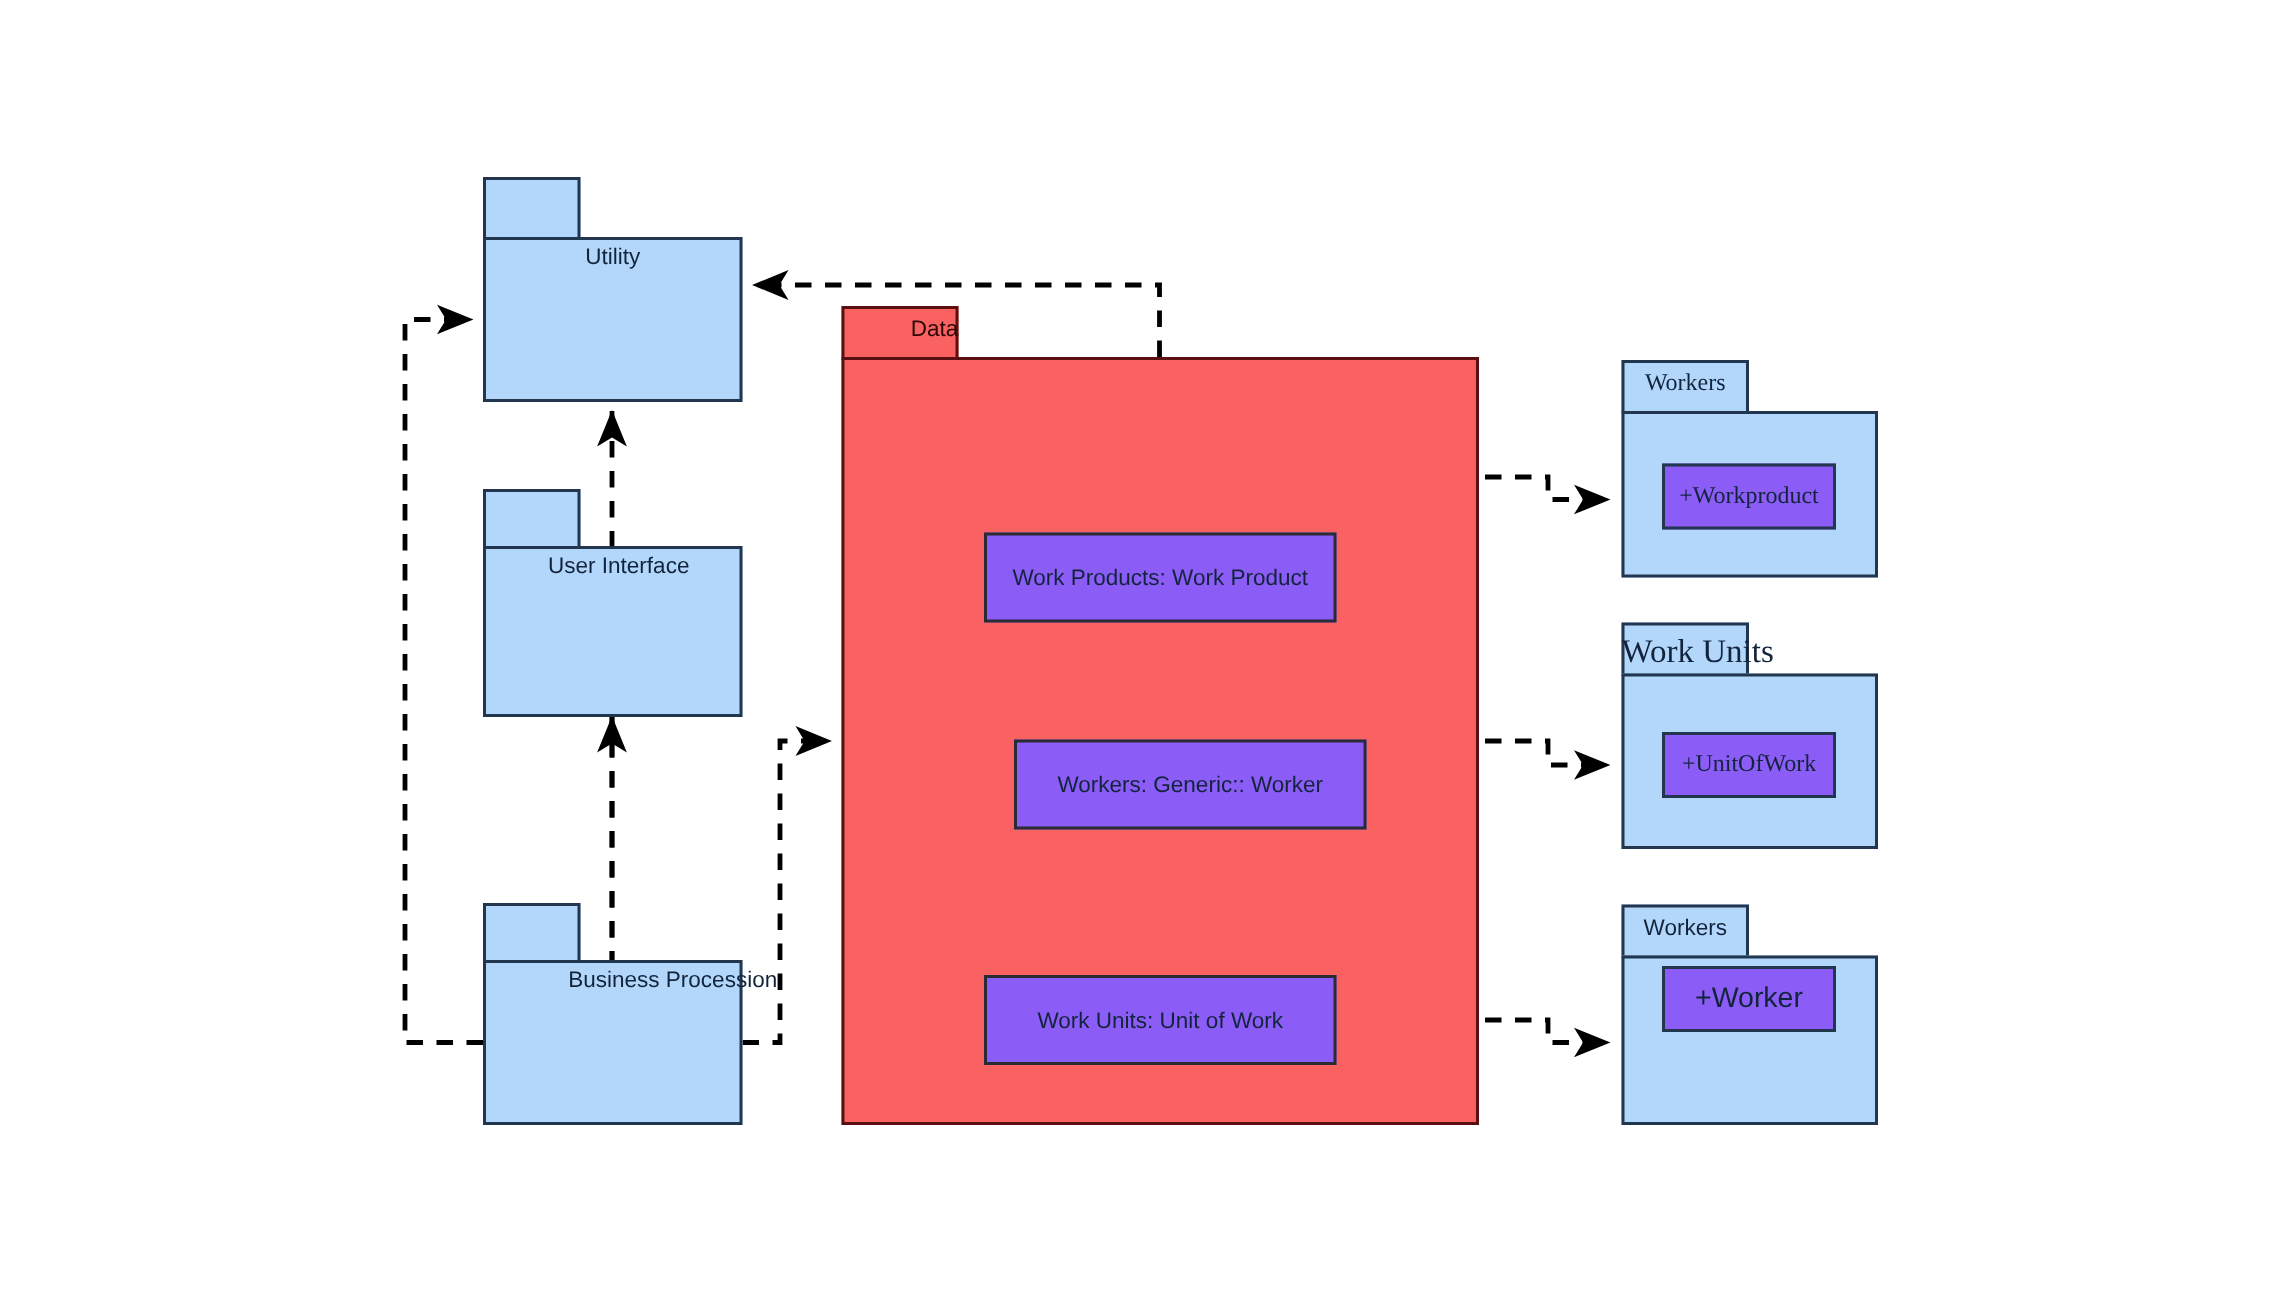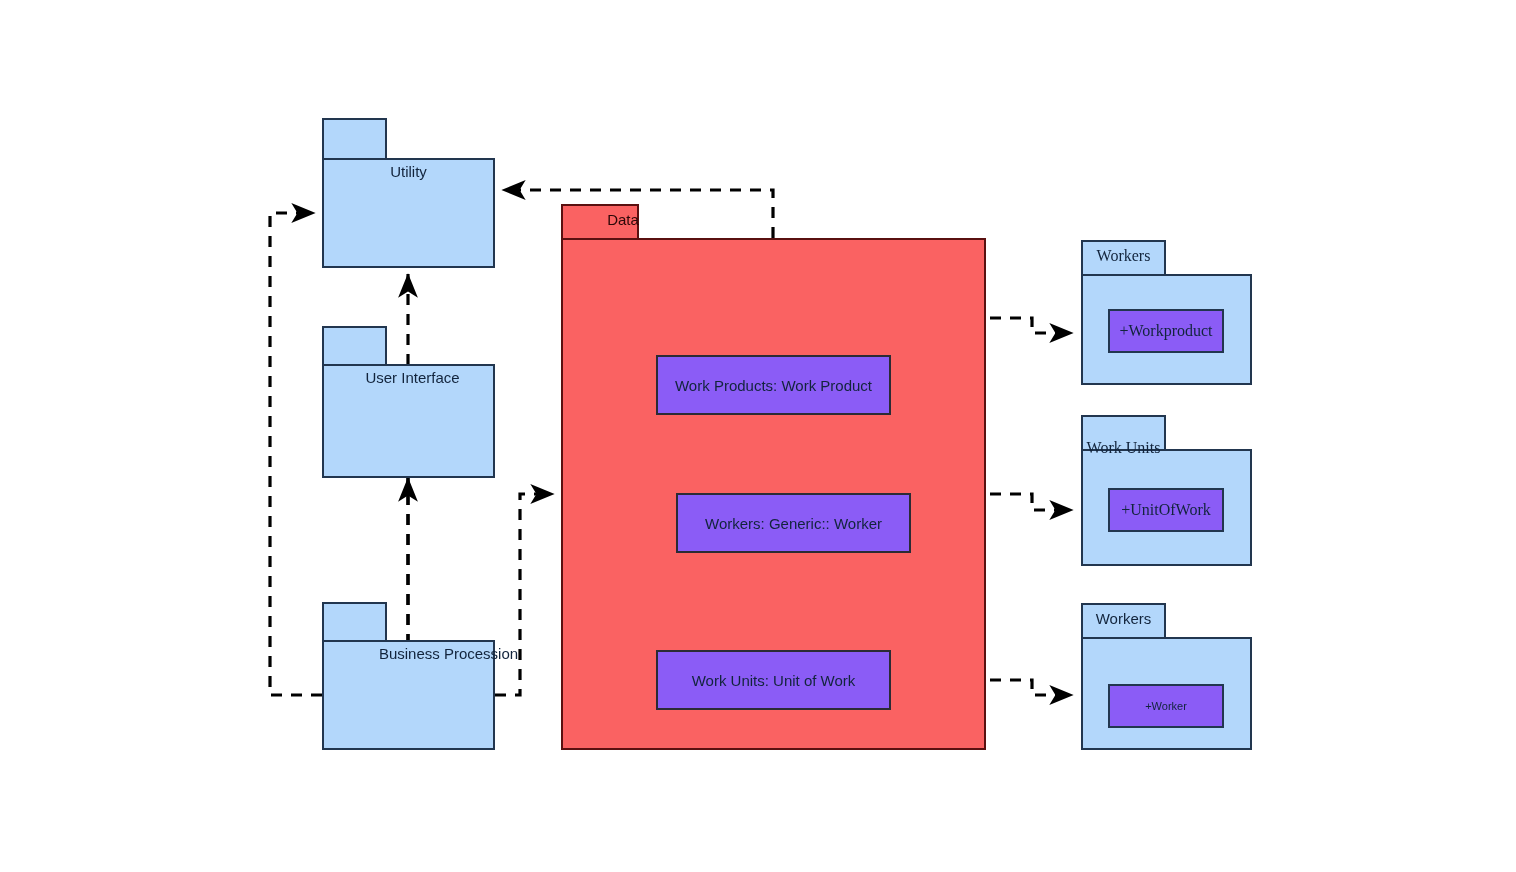--- a/index.html
+++ b/index.html
@@ -164,24 +164,24 @@
   <div class="pkg">
     <div class="pkg-tab" style="left:1081px; top:240px; width:85px; height:36px;"></div>
     <div class="pkg-body" style="left:1081px; top:274px; width:171px; height:111px;"></div>
     <div class="pkg-label serif" style="left:1081px; top:247px; width:85px; font-size:16px;">Workers</div>
     <div class="inner-box serif" style="left:1108px; top:309px; width:116px; height:44px; font-size:16px;">+Workproduct</div>
   </div>
 
   <div class="pkg">
     <div class="pkg-tab" style="left:1081px; top:415px; width:85px; height:36px;"></div>
     <div class="pkg-body" style="left:1081px; top:449px; width:171px; height:117px;"></div>
-    <div class="pkg-label serif" style="left:1081px; top:421px; width:85px; font-size:16px;margin-top:18px;">Work Units</div>
+    <div class="pkg-label serif" style="left:1081px; top:421px; width:85px; font-size:22px;">Work Units</div>
     <div class="inner-box serif" style="left:1108px; top:488px; width:116px; height:44px; font-size:16px;">+UnitOfWork</div>
   </div>
 
   <div class="pkg">
     <div class="pkg-tab" style="left:1081px; top:603px; width:85px; height:36px;"></div>
     <div class="pkg-body" style="left:1081px; top:637px; width:171px; height:113px;"></div>
     <div class="pkg-label sans" style="left:1081px; top:610px; width:85px; font-size:15px;">Workers</div>
-    <div class="inner-box sans" style="left:1108px; top:684px; width:116px; height:44px; font-size:11px;">+Worker</div>
+    <div class="inner-box sans" style="left:1108px; top:644px; width:116px; height:44px; font-size:19px;">+Worker</div>
   </div>
 
 </div>
 
 </body></html>

